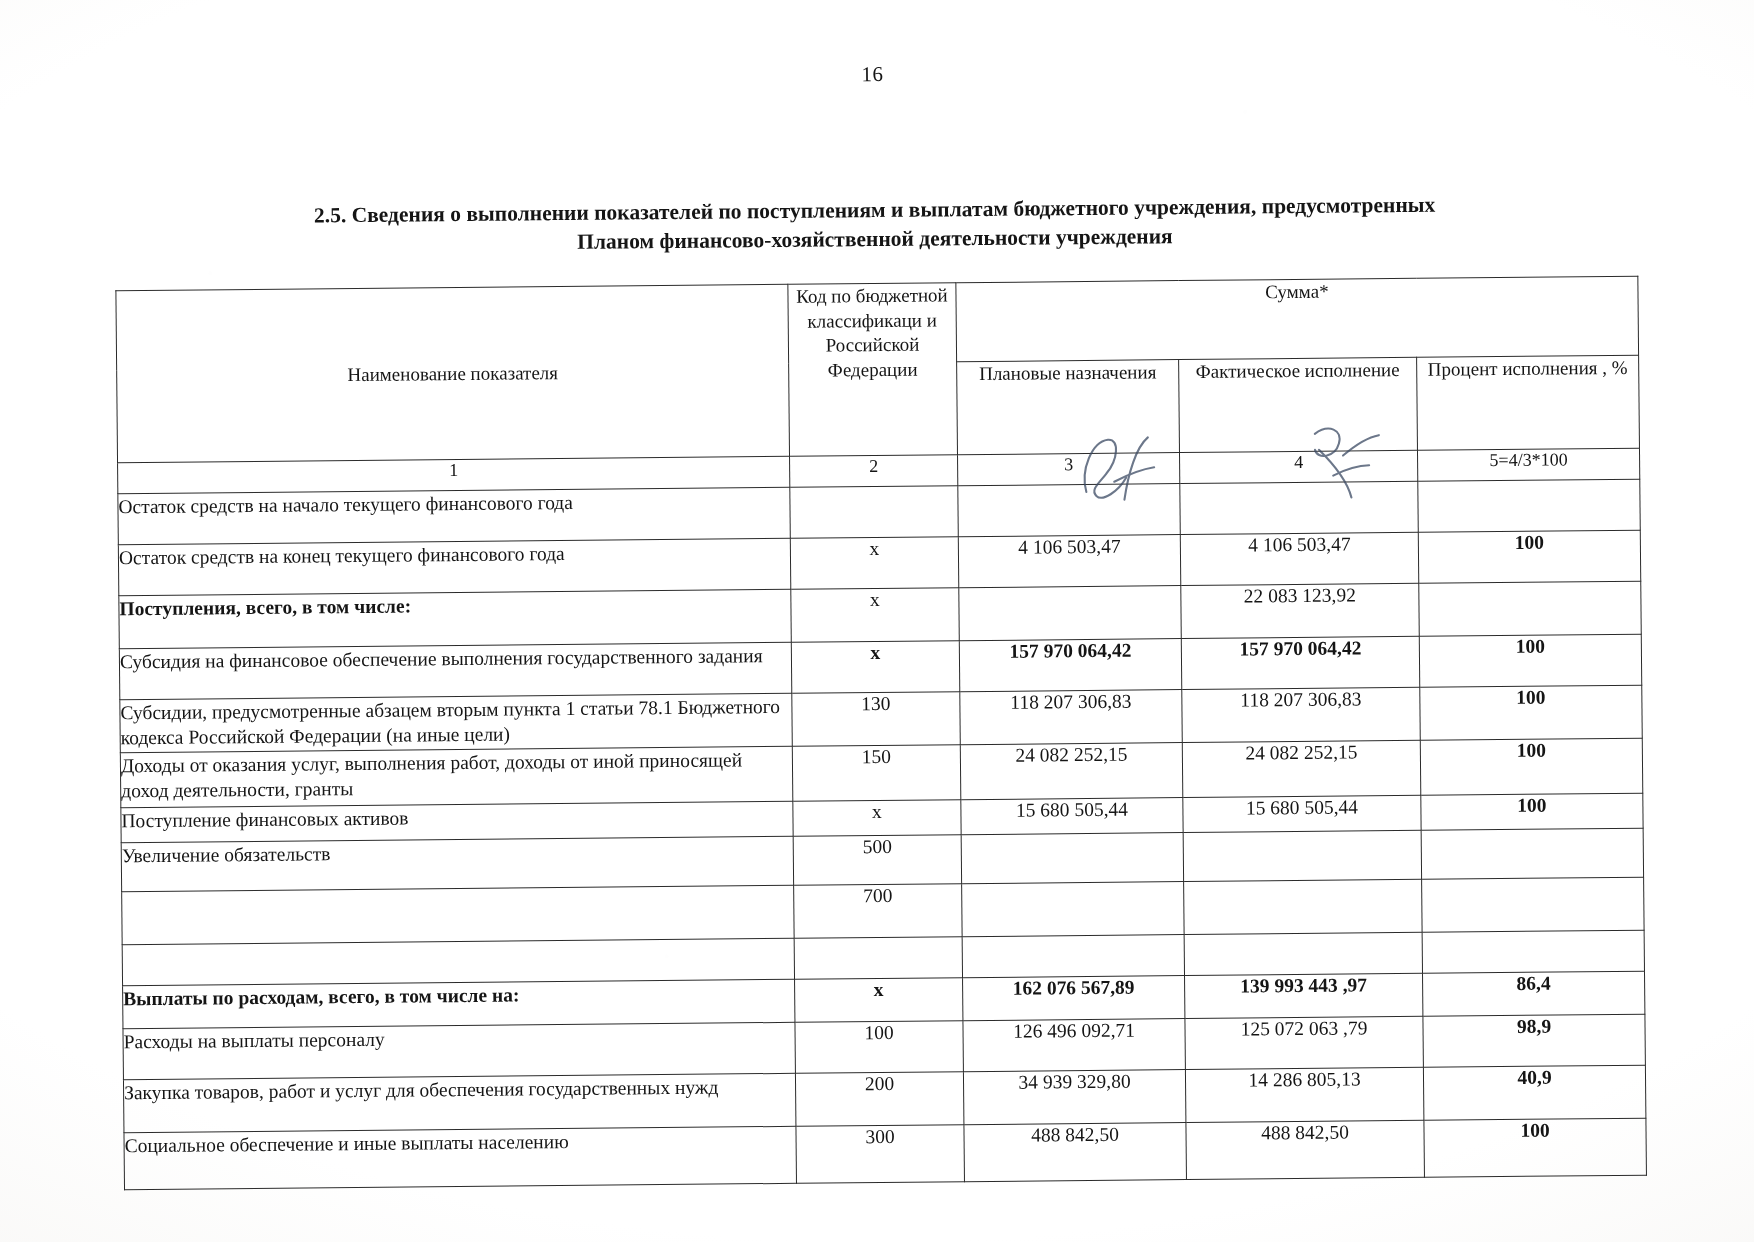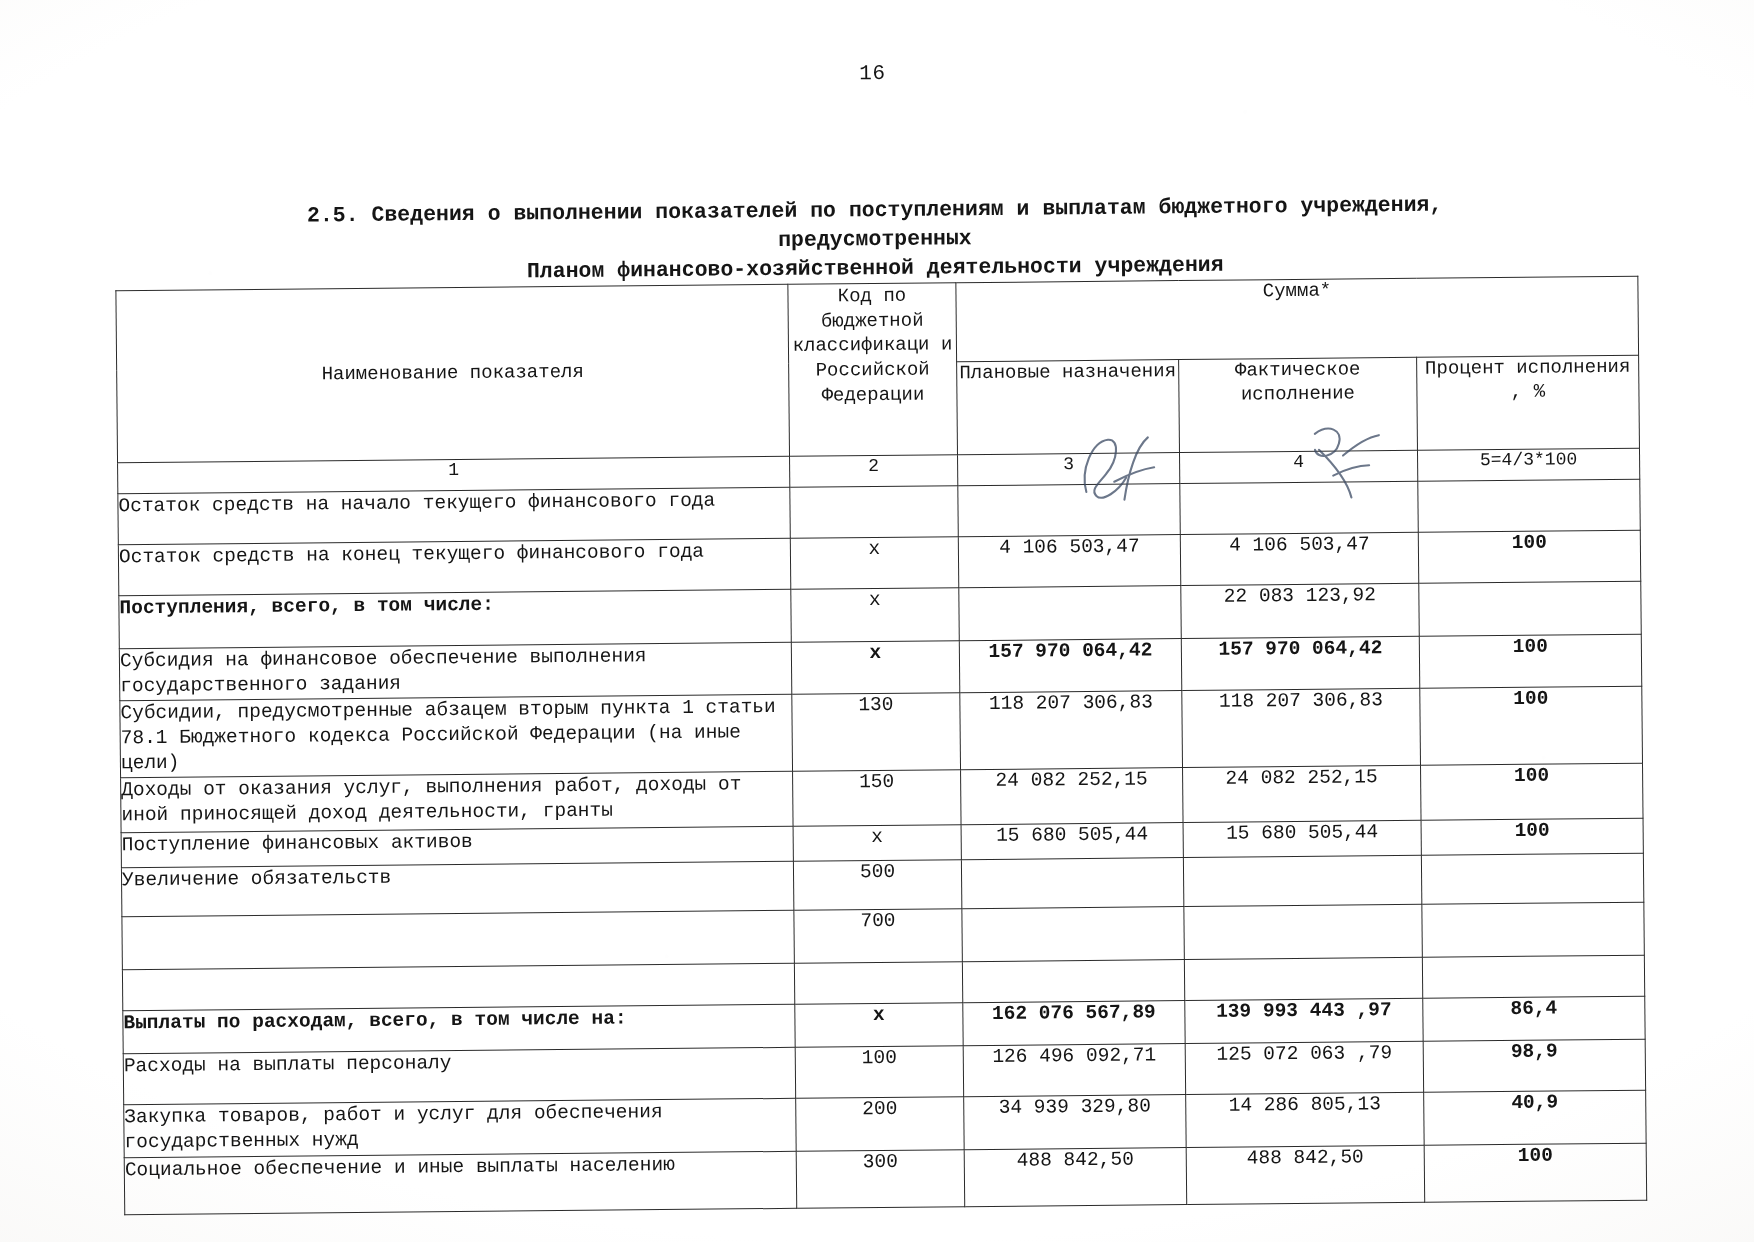--- a/index.html
+++ b/index.html
@@ -15,21 +15,20 @@
     font-family: "Liberation Serif", "DejaVu Serif", serif;
     color: #151515;
   }
 
   
   .page {
     position: absolute;
     inset: 0;
     background:
       radial-gradient(ellipse 120% 100% at 50% 45%, #ffffff 55%, #f6f5f3 80%, #ebe9e6 100%);
-    font-family: Liberation Mono, monospace;
   }
   .scan-noise {
     position: absolute;
     inset: 0;
     pointer-events: none;
     opacity: .35;
     background-image:
       radial-gradient(circle at 12% 22%, rgba(0,0,0,.018) 0 2px, transparent 2px),
       radial-gradient(circle at 71% 9%, rgba(0,0,0,.015) 0 2px, transparent 2px),
       radial-gradient(circle at 38% 77%, rgba(0,0,0,.017) 0 2px, transparent 2px),

